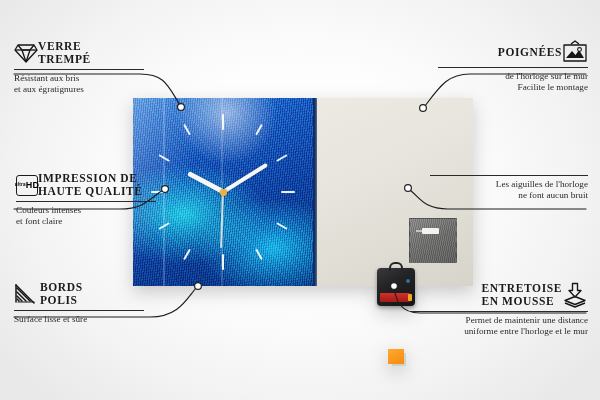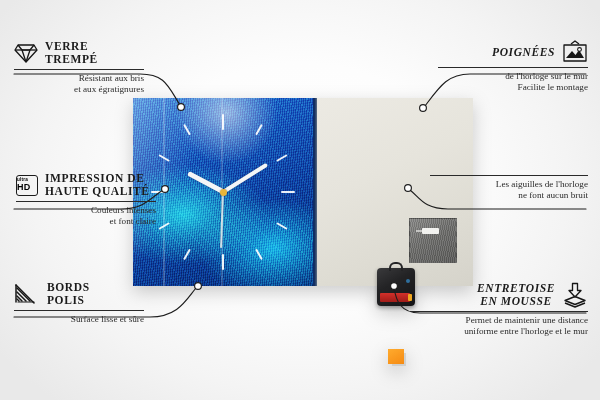--- a/index.html
+++ b/index.html
@@ -119,44 +119,44 @@
   .hand.hour{ width:5px; height:40px; margin-left:-2.5px; margin-top:-40px; }
   .hand.minute{ width:4px; height:52px; margin-left:-2px; margin-top:-52px; }
   .hand.second{ width:2px; height:56px; margin-left:-1px; margin-top:-56px; background:#e9ecee; opacity:.85; }
   .cap{
     position:absolute; left:50%; top:50%; width:7px; height:7px;
     margin:-3.5px 0 0 -3.5px; background:#e8b53a; border-radius:50%;
     box-shadow:0 0 2px rgba(0,0,0,.4);
   }
   
   .callout{ position:absolute; }
-  .c-head{ display:flex; align-items:center; gap:7px; }
+  .c-head{ display:flex; align-items:center; gap:0; }
   .c-title{
     font-family:"Liberation Serif", serif;
     font-weight:700; font-size:11.5px; letter-spacing:.6px;
     color:#1b1b1b; line-height:13px; text-transform:uppercase;
     white-space:nowrap;
   }
   .c-rule{ height:1px; background:#2a2a2a; margin:3px 0 3px; }
   .c-desc{
     font-family:"Liberation Serif", serif;
     font-size:9.2px; line-height:11px; color:#2b2b2b; white-space:nowrap;
   }
   .ico{ flex:0 0 auto; display:block; }
   
   .left .c-head{ justify-content:flex-start; }
   .left .c-title{ text-align:left; }
-  .left .c-desc{ text-align:right; }
+  .left .c-desc{ text-align:left; }
   
   .right .c-head{ justify-content:flex-end; }
-  .right .c-title{ text-align:center;font-style:italic; }
+  .right .c-title{ text-align:left; }
   .right .c-desc{ text-align:right; }
   .hd-badge{
     width:22px; height:21px; border:1.4px solid #1b1b1b; border-radius:3px;
-    display:flex; flex-direction:column; align-items:flex-start; justify-content:center;
+    display:flex; flex-direction:row; align-items:center; justify-content:center;
     line-height:1;
   }
   .hd-badge .u{ font-family:"Liberation Sans", sans-serif; font-size:4.6px; font-weight:700; letter-spacing:.2px; }
   .hd-badge .h{ font-family:"Liberation Sans", sans-serif; font-size:9px; font-weight:700; letter-spacing:.2px; }
 </style>
 </head>
 <body>
 
 <div id="stage">
 

